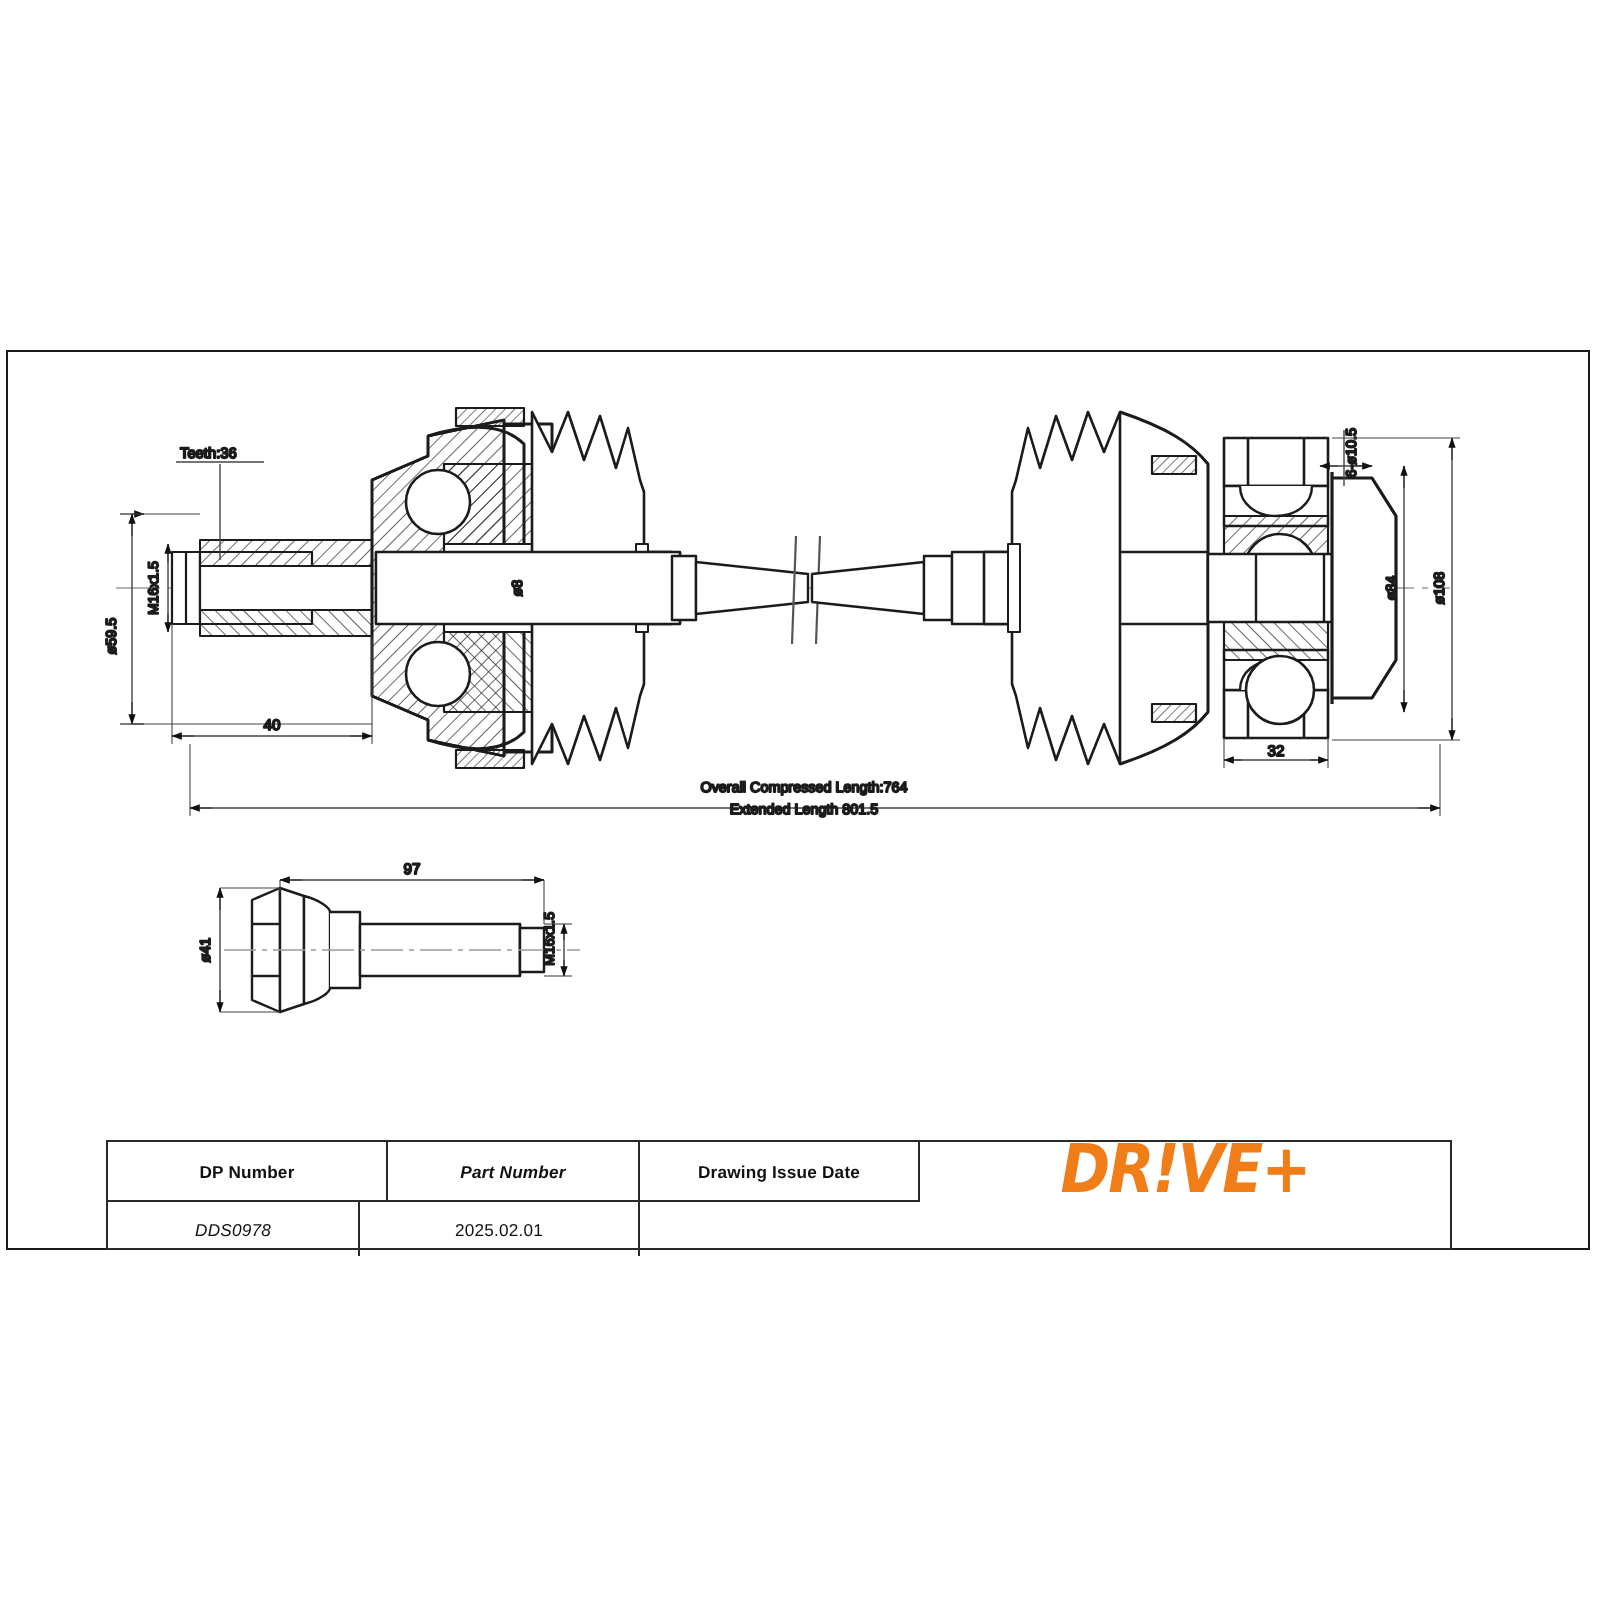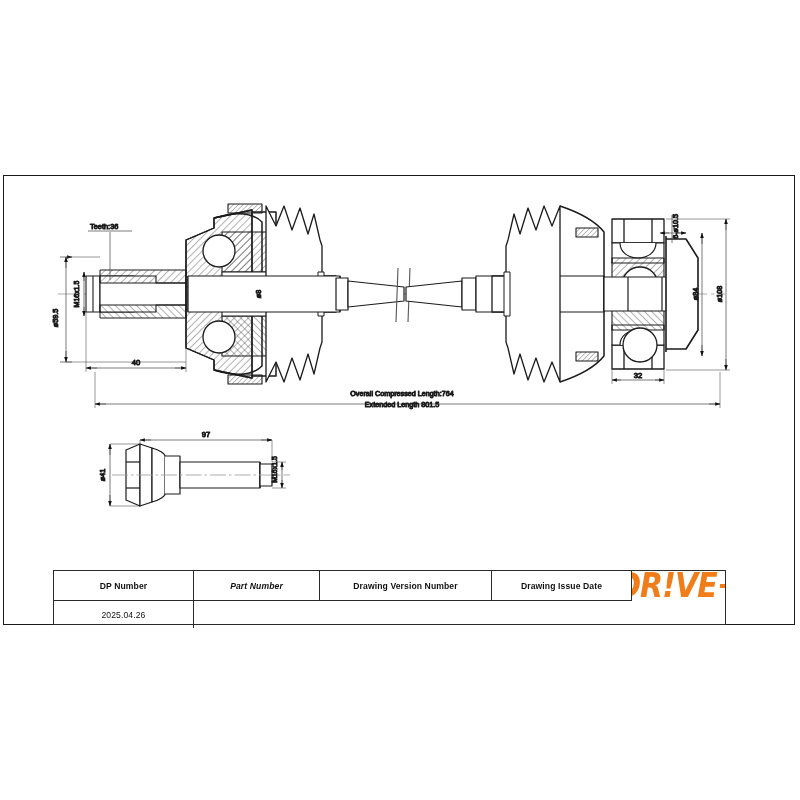--- a/index.html
+++ b/index.html
@@ -345,25 +345,25 @@
       </g>
       <text x="105" y="475" font-size="7.2" transform="rotate(-90 105 475)" text-anchor="middle">ø41</text>
 
     </g>
   </svg>
 
   <div class="titleblock">
     <div class="tb-row head">
       <div class="tb-cell c1">DP Number</div>
       <div class="tb-cell c2">Part Number</div>
-      <div class="tb-cell c3">Drawing Version Number</div>
       <div class="tb-cell c4">Drawing Issue Date</div>
       <div class="tb-cell c5 logo-cell">
         <span class="logo"><span>DR</span><span class="bang">!</span><span>VE</span><span class="plus">+</span></span>
       </div>
     </div>
     <div class="tb-row body">
-      <div class="tb-cell c4">2025.04.26</div>
+      <div class="tb-cell c2">DDS0978</div>
+      <div class="tb-cell c4">2025.02.01</div>
       <div class="tb-cell c5 logo-cell"></div>
     </div>
   </div>
 
 </div>
 
 </body></html>

